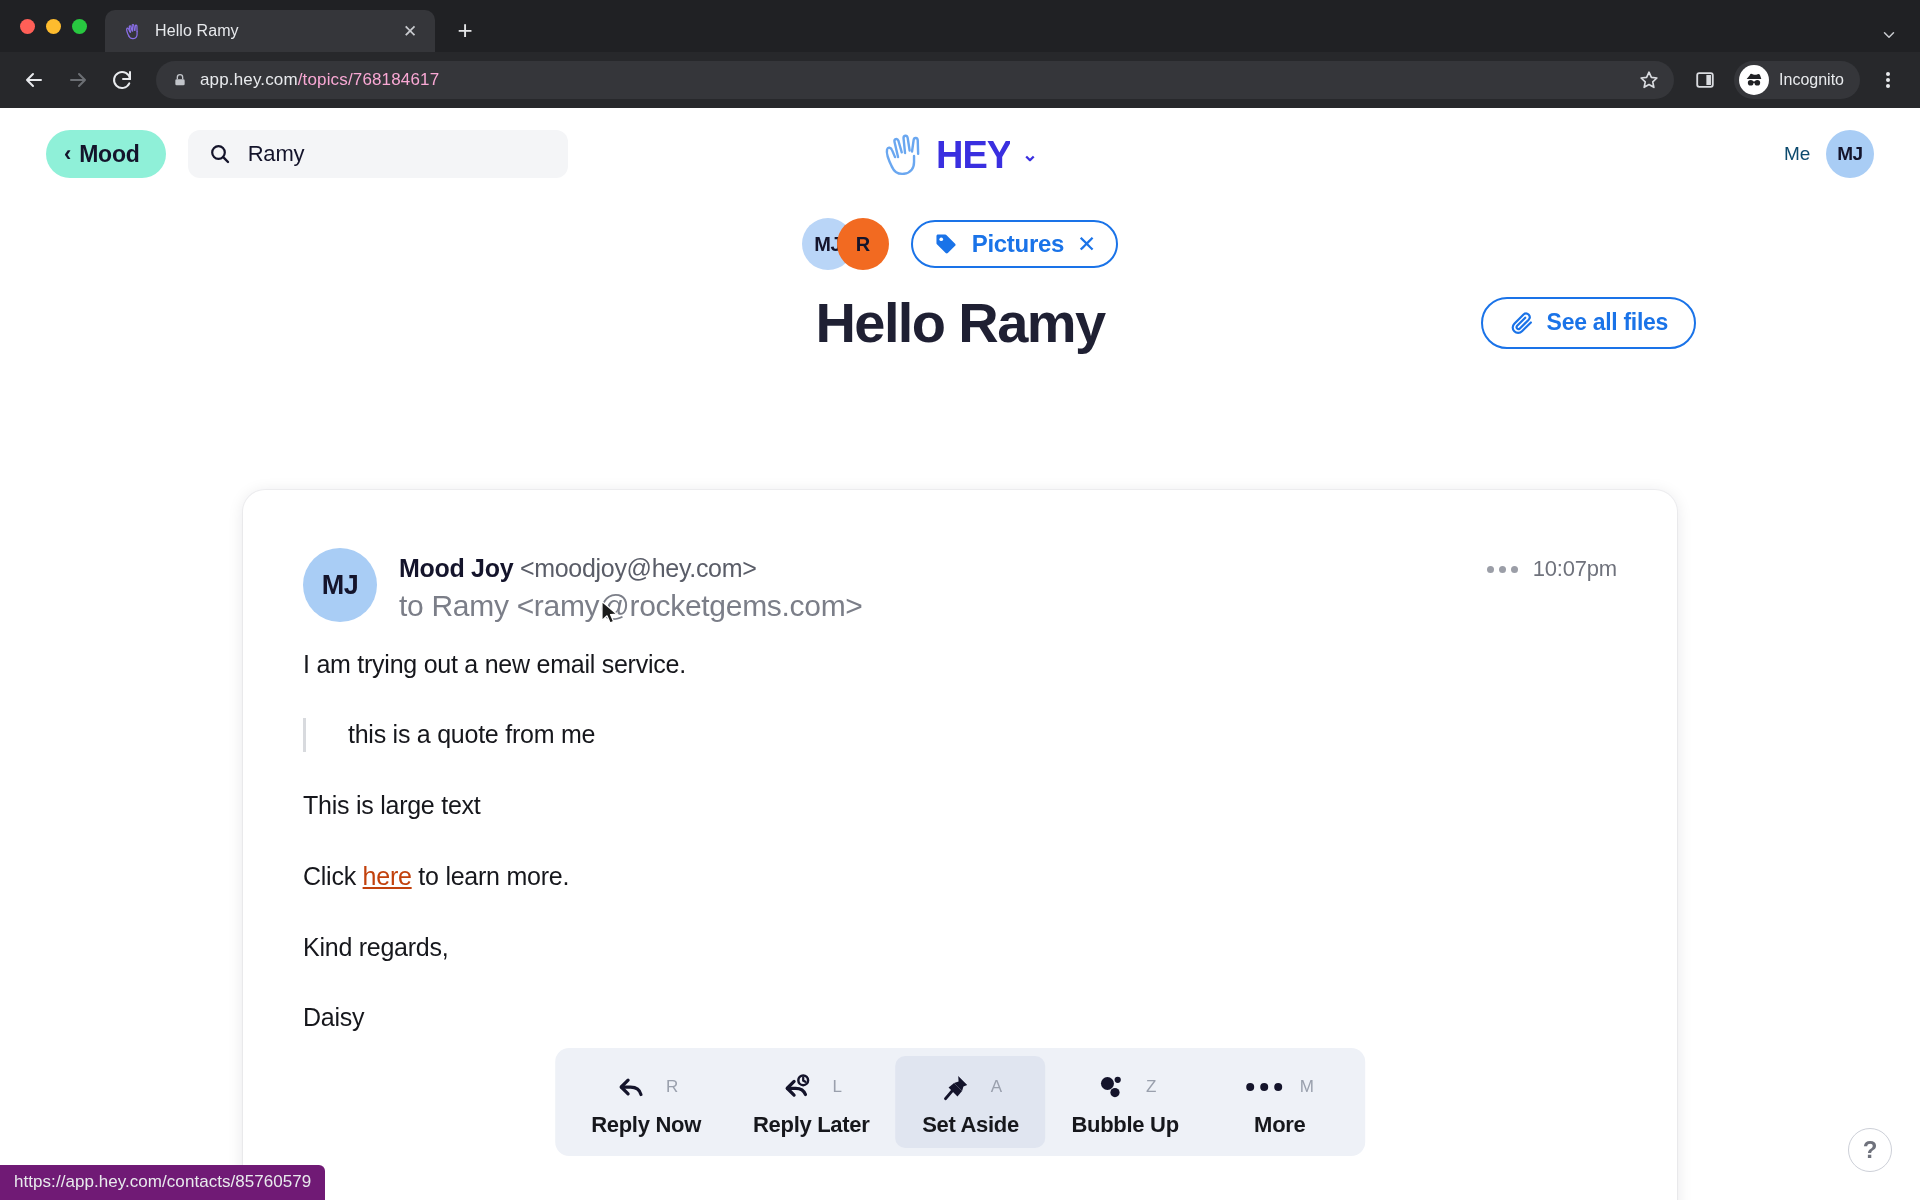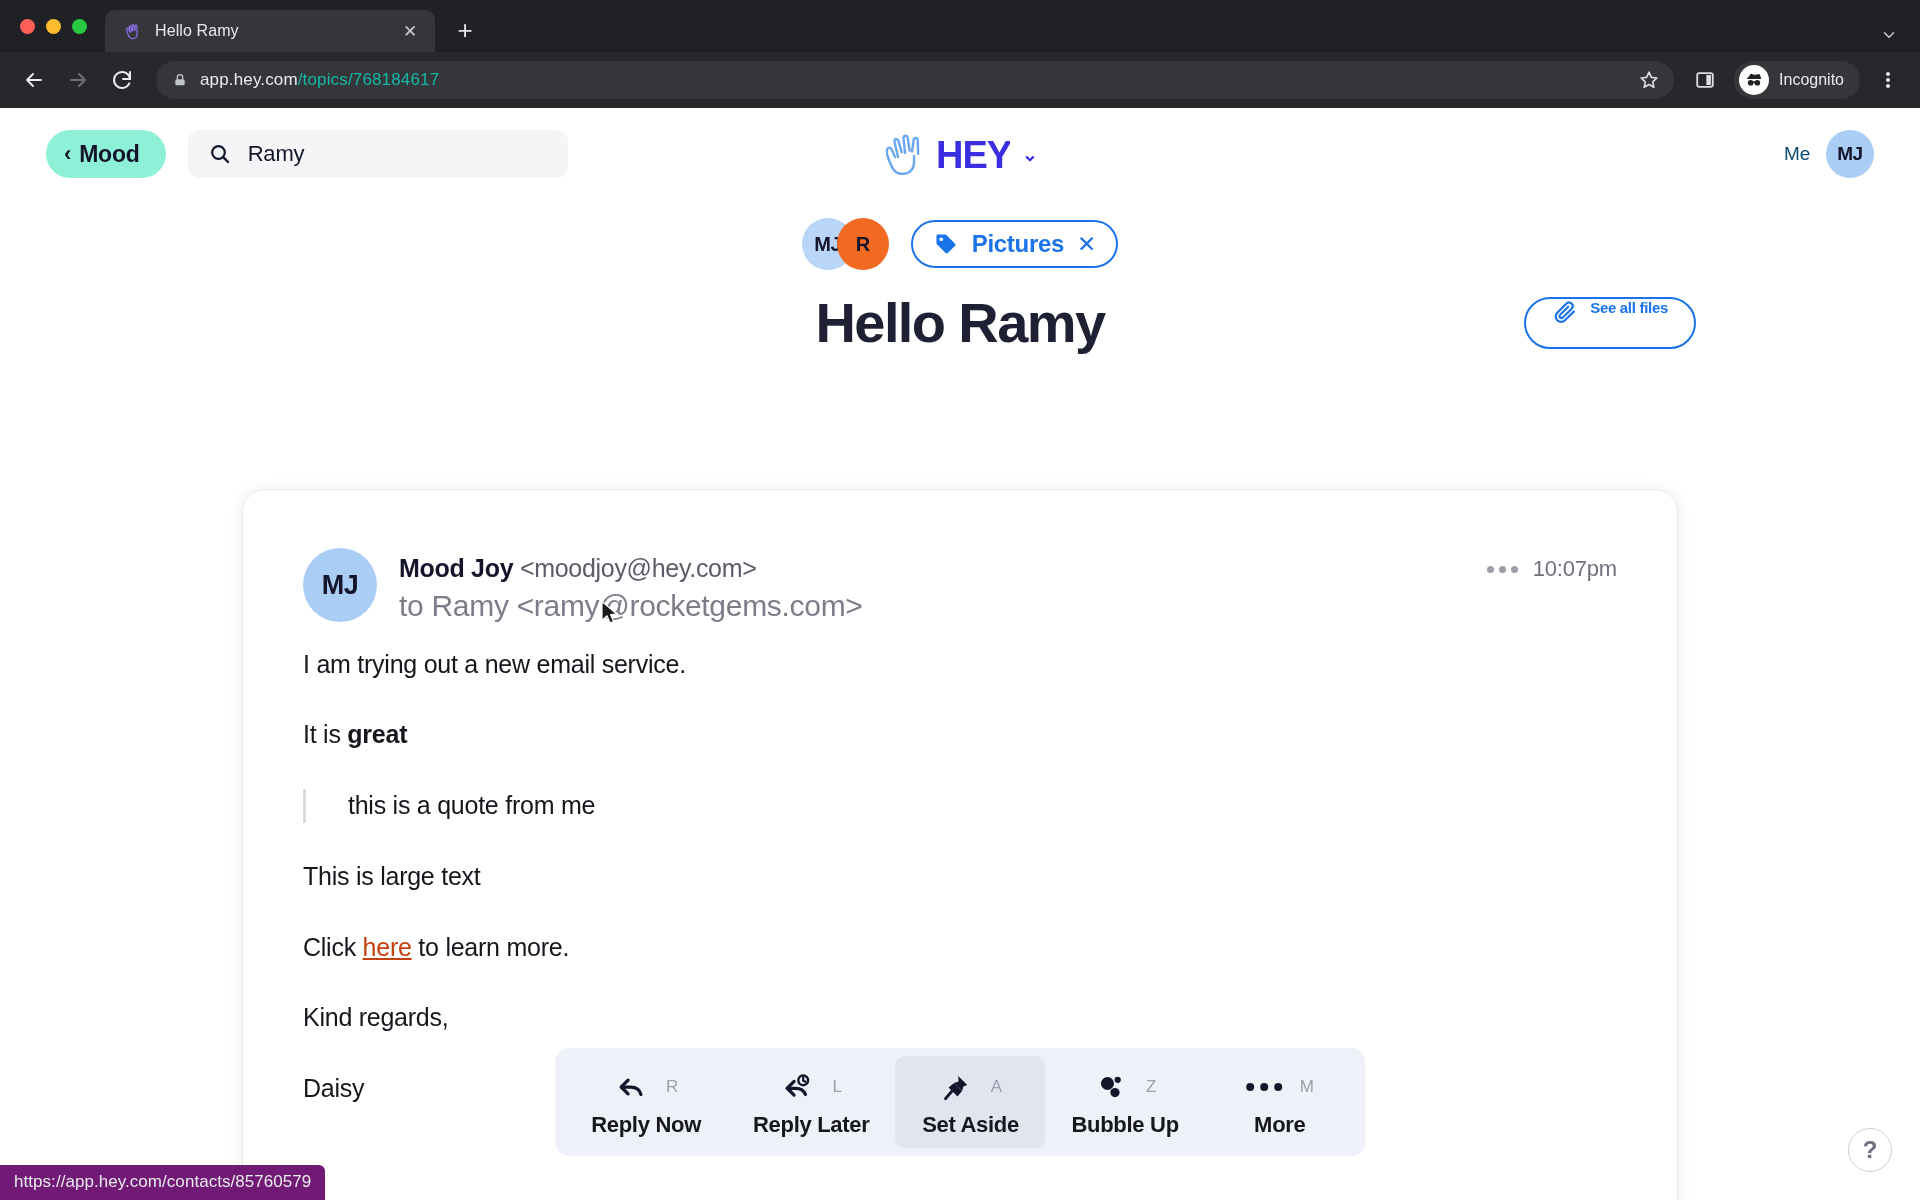--- a/index.html
+++ b/index.html
@@ -58,21 +58,21 @@
     color:#e8eaed;
   }
   .nav-btn.disabled { color:#6c6f74; }
   .omnibox {
     flex:1; height:38px; margin:0 8px 0 10px;
     background:#35363a; border-radius:20px;
     display:flex; align-items:center; padding:0 16px; gap:12px;
     position:relative;
   }
   .omnibox-url { font-size:17px; color:#e8eaed; letter-spacing:.15px; white-space:nowrap; }
-  .omnibox-url .path { color:#14b8a6; }
+  .omnibox-url .path { color:#f9a8d4; }
   .star-btn, .side-btn {
     width:38px; height:38px; border-radius:50%;
     display:flex; align-items:center; justify-content:center; color:#dadce0;
   }
   .incognito-chip {
     display:flex; align-items:center; gap:10px;
     height:38px; padding:0 16px 0 5px; border-radius:20px;
     background:#35363a; margin-left:6px;
   }
   .incognito-badge {
@@ -143,24 +143,24 @@
   .title-row {
     position:relative; display:flex; align-items:center;
     justify-content:center; margin-top:22px; padding:0 46px;
   }
   .page-title {
     font-size:56px; font-weight:800; color:#1f2033;
     letter-spacing:-1.6px; line-height:1.1;
   }
   .see-all-files {
     position:absolute; right:224px; top:50%; transform:translateY(-50%);
-    display:flex; align-items:flex-start; gap:12px;
+    display:flex; align-items:center; gap:12px;
     height:52px; padding:0 26px;
     border:2px solid #1a73e8; border-radius:28px;
-    color:#1a73e8; font-size:15px; font-weight:700; letter-spacing:-.3px;
+    color:#1a73e8; font-size:23px; font-weight:700; letter-spacing:-.3px;
   }
 
   
   .email-card {
     position:absolute; left:243px; right:243px; top:382px; bottom:-40px;
     background:#ffffff; border-radius:22px;
     box-shadow:0 2px 16px rgba(22,24,44,.10), 0 0 0 1px rgba(22,24,44,.045);
     padding:58px 60px 0 60px; overflow:hidden;
   }
   .email-head { display:flex; align-items:flex-start; }
@@ -409,21 +409,20 @@
             <i></i>
             <i></i>
             <i></i>
           </span>
         <span class="meta-time">10:07pm</span>
       </div>
     </div>
 
     <div class="email-body">
       <p>I am trying out a new email service.</p>
-      <p><span>It is </span><b>great</b></p>
       <blockquote class="email-quote">
         <p>this is a quote from me</p>
       </blockquote>
       <p>This is large text</p>
       <p><span>Click </span><a href="#">here</a><span> to learn more.</span></p>
       <p>Kind regards,</p>
       <p>Daisy</p>
     </div>
 
   </div>

